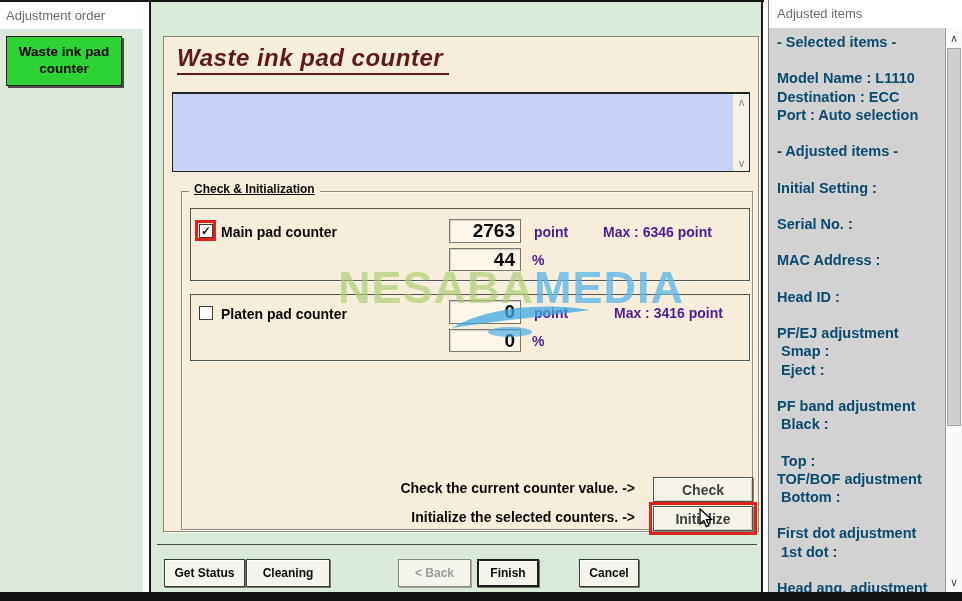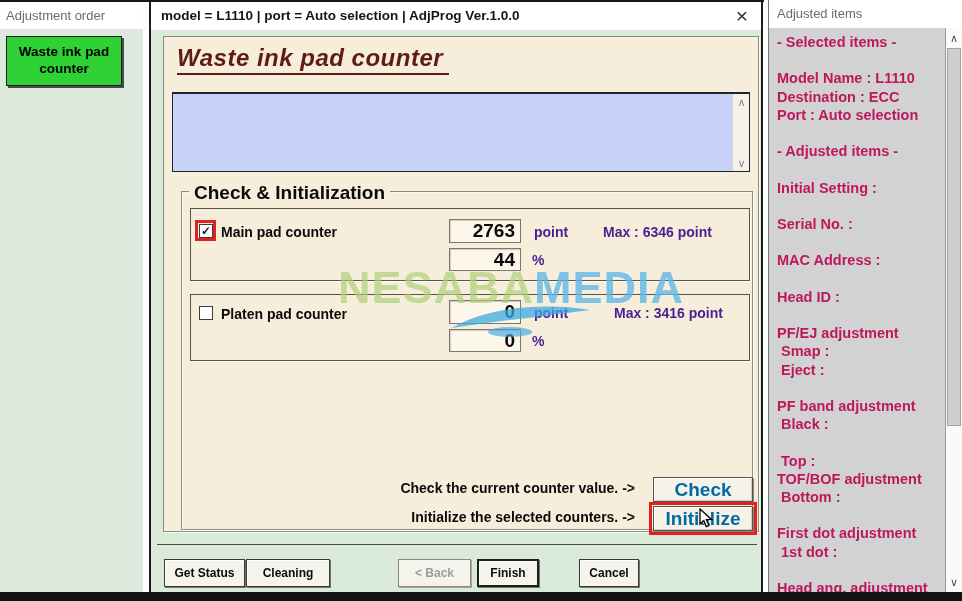--- a/index.html
+++ b/index.html
@@ -37,60 +37,60 @@
 
   .listbox { left:8px; top:55px; width:578px; height:80px; background:#c9d2f8;
              border:1px solid #242424; border-top-width:2px; }
   .lb-scroll { right:0; top:0; width:17px; height:100%; background:#f3f1ea; border-left:1px solid #d8d6cd; }
   .lb-arrow { width:17px; height:16px; text-align:center; color:#8a8a8a; font-size:11px; line-height:16px; cursor:pointer; }
   .lb-arrow.down { position:absolute; bottom:0; }
 
   .group { left:17px; top:154px; width:572px; height:339px; border:1px solid #8e8c80;
            box-shadow:1px 1px 0 rgba(255,255,255,.85), inset 1px 1px 0 rgba(255,255,255,.6); }
   .group-legend { position:absolute; top:-10px; left:7px; background:#f6eedb; padding:0 5px;
-                  font-size:19px; font-weight:bold; color:#0a0a0a; }
+                  font-size:12px; font-weight:bold; color:#0a0a0a;text-decoration:underline; }
 
   .counter-box { left:8px; width:560px; border:1px solid #55534b; box-shadow:1px 1px 0 rgba(255,255,255,.9); }
   .counter-box.main { top:16px; height:73px; }
   .counter-box.platen { top:102px; height:67px; }
 
   .cb { position:absolute; width:14px; height:14px; background:#fff; border:1px solid #3c3c3c;
         font-size:12px; line-height:13px; text-align:center; font-weight:bold; color:#111; cursor:pointer; }
   .red-ring { position:absolute; border:3px solid #e2201d; }
   .cb-label { position:absolute; font-size:14px; font-weight:bold; color:#0a0a0a; }
   .field { position:absolute; width:72px; background:#fcf7ea; border:1px solid #7a786c;
            box-shadow:inset 1px 1px 1px rgba(0,0,0,.18); text-align:right; padding-right:5px;
            font-size:19px; font-weight:bold; color:#0a0a0a; }
   .unit { position:absolute; font-size:14px; font-weight:bold; color:#4c1d95; }
 
   .caption { position:absolute; left:150px; width:303px; text-align:right; font-size:14px;
              font-weight:bold; color:#0a0a0a; }
   .btn { position:absolute; background:#f5f2e8; border:1px solid #55534b; text-align:center;
-         font-size:19px; font-weight:bold; color:#0369a1; cursor:pointer;
+         font-size:14px; font-weight:bold; color:#404040; cursor:pointer;
          box-shadow:1px 1px 0 #8a887e, inset 1px 1px 0 #fff, inset -1px -1px 0 #cfccc0;
          display:flex; align-items:center; justify-content:center; }
   .check-btn { left:471px; top:285px; width:100px; height:25px; }
   .init-btn  { left:471px; top:314px; width:100px; height:25px; }
   .init-ring { left:467px; top:310px; width:108px; height:33px; z-index:40; pointer-events:none; }
   .cursor-svg { position:absolute; left:517px; top:316px; z-index:45; pointer-events:none; }
 
   .divider { left:6px; top:542px; width:600px; height:0; border-top:1px solid #4a4a4a; }
 
   .fbtn { position:absolute; top:557px; height:28px; background:#f4f3ec; border:1px solid #3a3a34;
           font-size:12px; font-weight:bold; color:#0a0a0a; text-align:center; cursor:pointer;
           box-shadow:1px 1px 0 #77756b, inset 1px 1px 0 #fff; display:flex; align-items:center; justify-content:center; }
   .fbtn.disabled { color:#9d9d99; border-color:#8a887e; box-shadow:1px 1px 0 #a8a69c; }
   .fbtn.default { border:2px solid #1d1d1d; }
 
   
   .right-panel { left:768px; top:0; width:194px; height:592px; background:#d2d2d2; border-left:1px solid #777; }
   .rp-header { left:0; top:0; width:193px; height:28px; background:#ffffff; color:#6b6b6b;
                font-size:13px; line-height:28px; padding-left:8px; }
   .rp-list { left:0; top:28px; width:176px; padding:5px 0 0 8px; }
-  .rp-line { min-height:18.2px; line-height:18.2px; font-size:14.5px; font-weight:bold; color:#be185d; white-space:pre; }
+  .rp-line { min-height:18.2px; line-height:18.2px; font-size:14.5px; font-weight:bold; color:#0c4a6e; white-space:pre; }
   .rp-scroll { right:0; top:28px; width:17px; height:564px; background:#fafaf8; border-left:1px solid #9a9a9a; }
   .rp-arrow { position:absolute; width:16px; height:16px; text-align:center; color:#4c4c4c;
               font-size:11px; line-height:16px; cursor:pointer; }
   .rp-thumb { position:absolute; left:1px; top:20px; width:14px; height:378px; background:#cecece;
               border:1px solid #a2a2a2; cursor:pointer; }
 
   
   .watermark { left:338px; top:262px; font-size:45px; font-weight:bold; letter-spacing:1px;
                z-index:30; pointer-events:none; white-space:nowrap; }
   .wm-1 { color:rgba(176,208,122,0.7); }
@@ -102,24 +102,20 @@
 
 <div class="screen">
 
   <div class="abs left-panel">
     <div class="abs left-header">Adjustment order</div>
     <div class="abs waste-btn">Waste ink pad counter</div>
   </div>
   <div class="abs gap-left"></div>
 
   <div class="abs dialog">
-    <div class="abs titlebar">
-      <div class="abs titlebar-text">model = L1110 | port = Auto selection | AdjProg Ver.1.0.0</div>
-      <div class="abs close-x">×</div>
-    </div>
 
     <div class="abs cream">
       <div class="abs heading">Waste ink pad counter</div>
 
       <div class="abs listbox">
         <div class="abs lb-scroll">
           <div class="lb-arrow">∧</div>
           <div class="lb-arrow down">∨</div>
         </div>
       </div>

